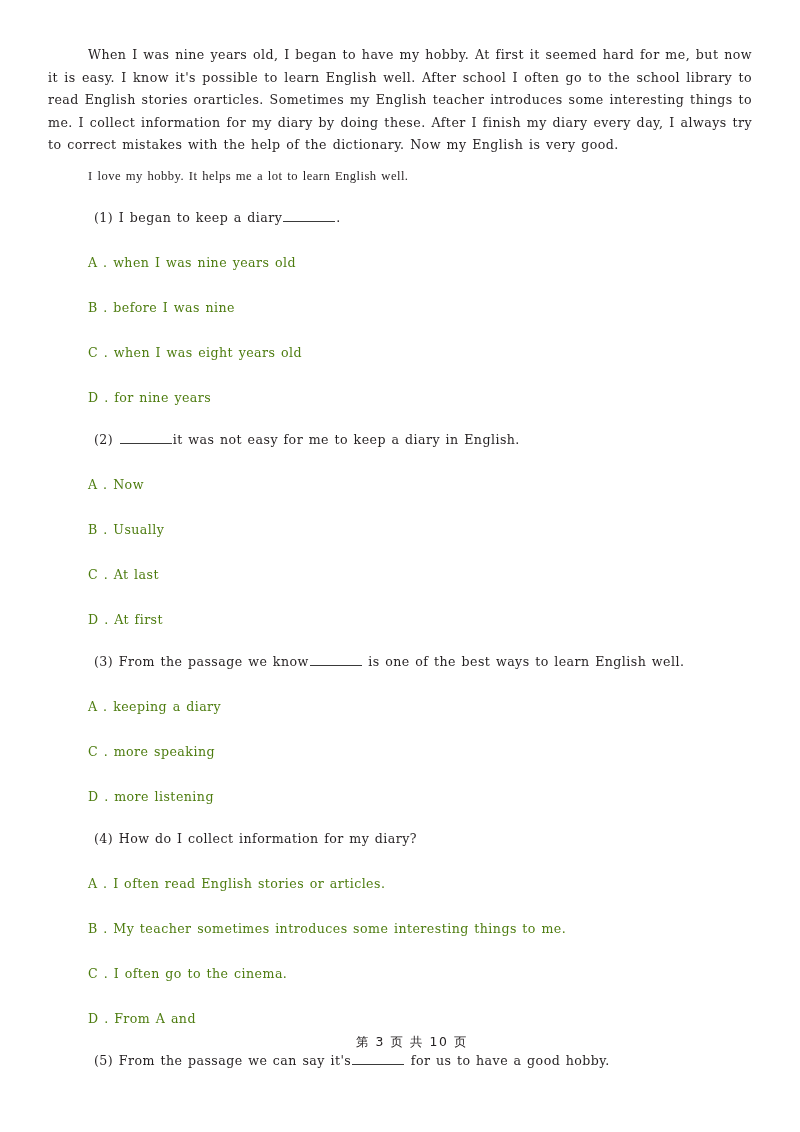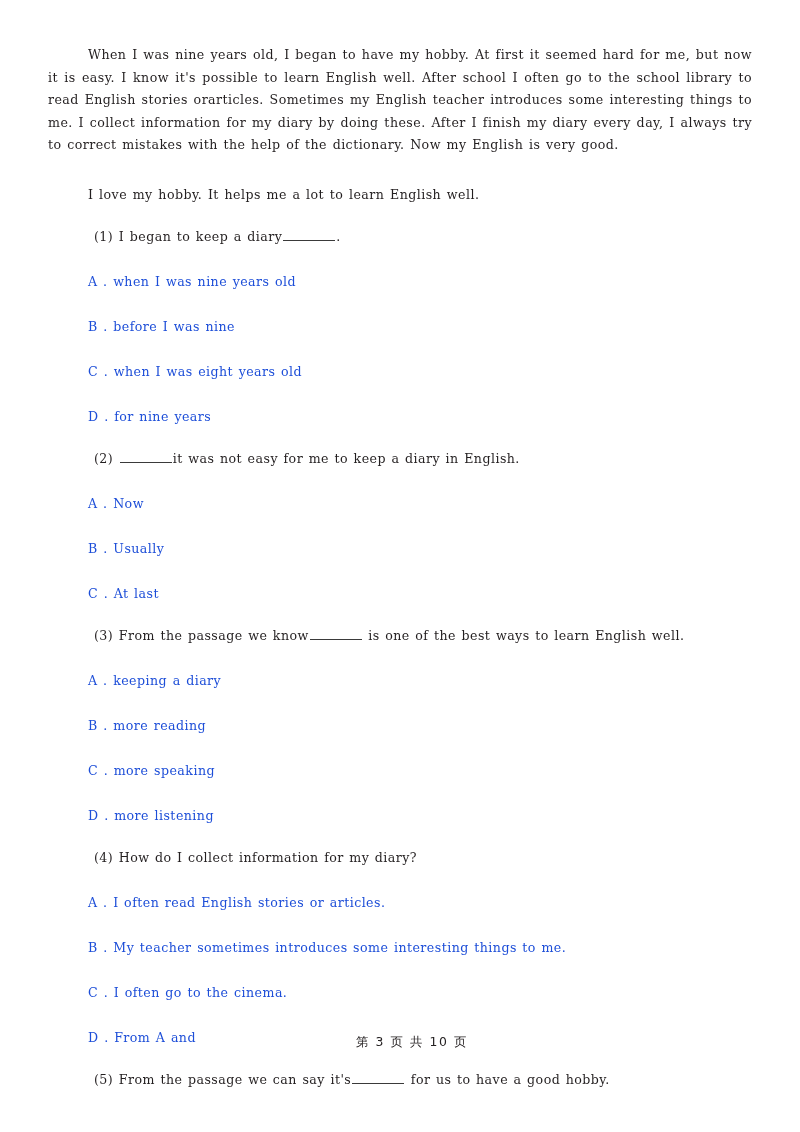--- a/index.html
+++ b/index.html
@@ -40,21 +40,22 @@
     line-height: 22.5px;
     text-align: justify;
     text-justify: inter-word;
     letter-spacing: 0.45px;
     word-spacing: 1.2px;
     text-indent: 40px;
     margin: 0;
     color: #231f20;
   }
   .passage + .passage {
-    margin-top: 27px;
+    margin-top: 8px;
+    font-family: Liberation Serif, serif;
   }
 
   
   .q-block {
     margin-top: 20px;
   }
   .q-stem {
     font-family: "DejaVu Serif", "Liberation Serif", serif;
     font-size: 12.6px;
     line-height: 22px;
@@ -65,21 +66,21 @@
     color: #231f20;
   }
   .opt {
     font-family: "DejaVu Serif", "Liberation Serif", serif;
     font-size: 12.6px;
     line-height: 22px;
     letter-spacing: 0.45px;
     word-spacing: 1.1px;
     padding-left: 40px;
     margin-top: 23px;
-    color: #1d4ed8;
+    color: #4d7c0f;
     white-space: nowrap;
   }
   .opt-letter {
     display: inline;
   }
   .opt-text {
     display: inline;
   }
 
   .blank {
@@ -121,25 +122,25 @@
           <p class="opt"><span class="opt-letter">A</span> <span>.</span> <span class="opt-text">when I was nine years old</span></p>
           <p class="opt"><span class="opt-letter">B</span> <span>.</span> <span class="opt-text">before I was nine</span></p>
           <p class="opt"><span class="opt-letter">C</span> <span>.</span> <span class="opt-text">when I was eight years old</span></p>
           <p class="opt"><span class="opt-letter">D</span> <span>.</span> <span class="opt-text">for nine years</span></p>
         </div>
         <div class="q-block">
           <p class="q-stem"><span>(2)</span> <span></span><span class="blank blank-w1"></span><span>it was not easy for me to keep a diary in English.</span></p>
           <p class="opt"><span class="opt-letter">A</span> <span>.</span> <span class="opt-text">Now</span></p>
           <p class="opt"><span class="opt-letter">B</span> <span>.</span> <span class="opt-text">Usually</span></p>
           <p class="opt"><span class="opt-letter">C</span> <span>.</span> <span class="opt-text">At last</span></p>
+          <p class="opt"><span class="opt-letter">D</span> <span>.</span> <span class="opt-text">At first</span></p>
         </div>
         <div class="q-block">
           <p class="q-stem"><span>(3)</span> <span>From the passage we know</span><span class="blank blank-w1"></span><span> is one of the best ways to learn English well.</span></p>
           <p class="opt"><span class="opt-letter">A</span> <span>.</span> <span class="opt-text">keeping a diary</span></p>
-          <p class="opt"><span class="opt-letter">B</span> <span>.</span> <span class="opt-text">more reading</span></p>
           <p class="opt"><span class="opt-letter">C</span> <span>.</span> <span class="opt-text">more speaking</span></p>
           <p class="opt"><span class="opt-letter">D</span> <span>.</span> <span class="opt-text">more listening</span></p>
         </div>
         <div class="q-block">
           <p class="q-stem"><span>(4)</span> <span>How do I collect information for my diary?</span><span></span></p>
           <p class="opt"><span class="opt-letter">A</span> <span>.</span> <span class="opt-text">I often read English stories or articles.</span></p>
           <p class="opt"><span class="opt-letter">B</span> <span>.</span> <span class="opt-text">My teacher sometimes introduces some interesting things to me.</span></p>
           <p class="opt"><span class="opt-letter">C</span> <span>.</span> <span class="opt-text">I often go to the cinema.</span></p>
           <p class="opt"><span class="opt-letter">D</span> <span>.</span> <span class="opt-text">From A and</span></p>
         </div>

